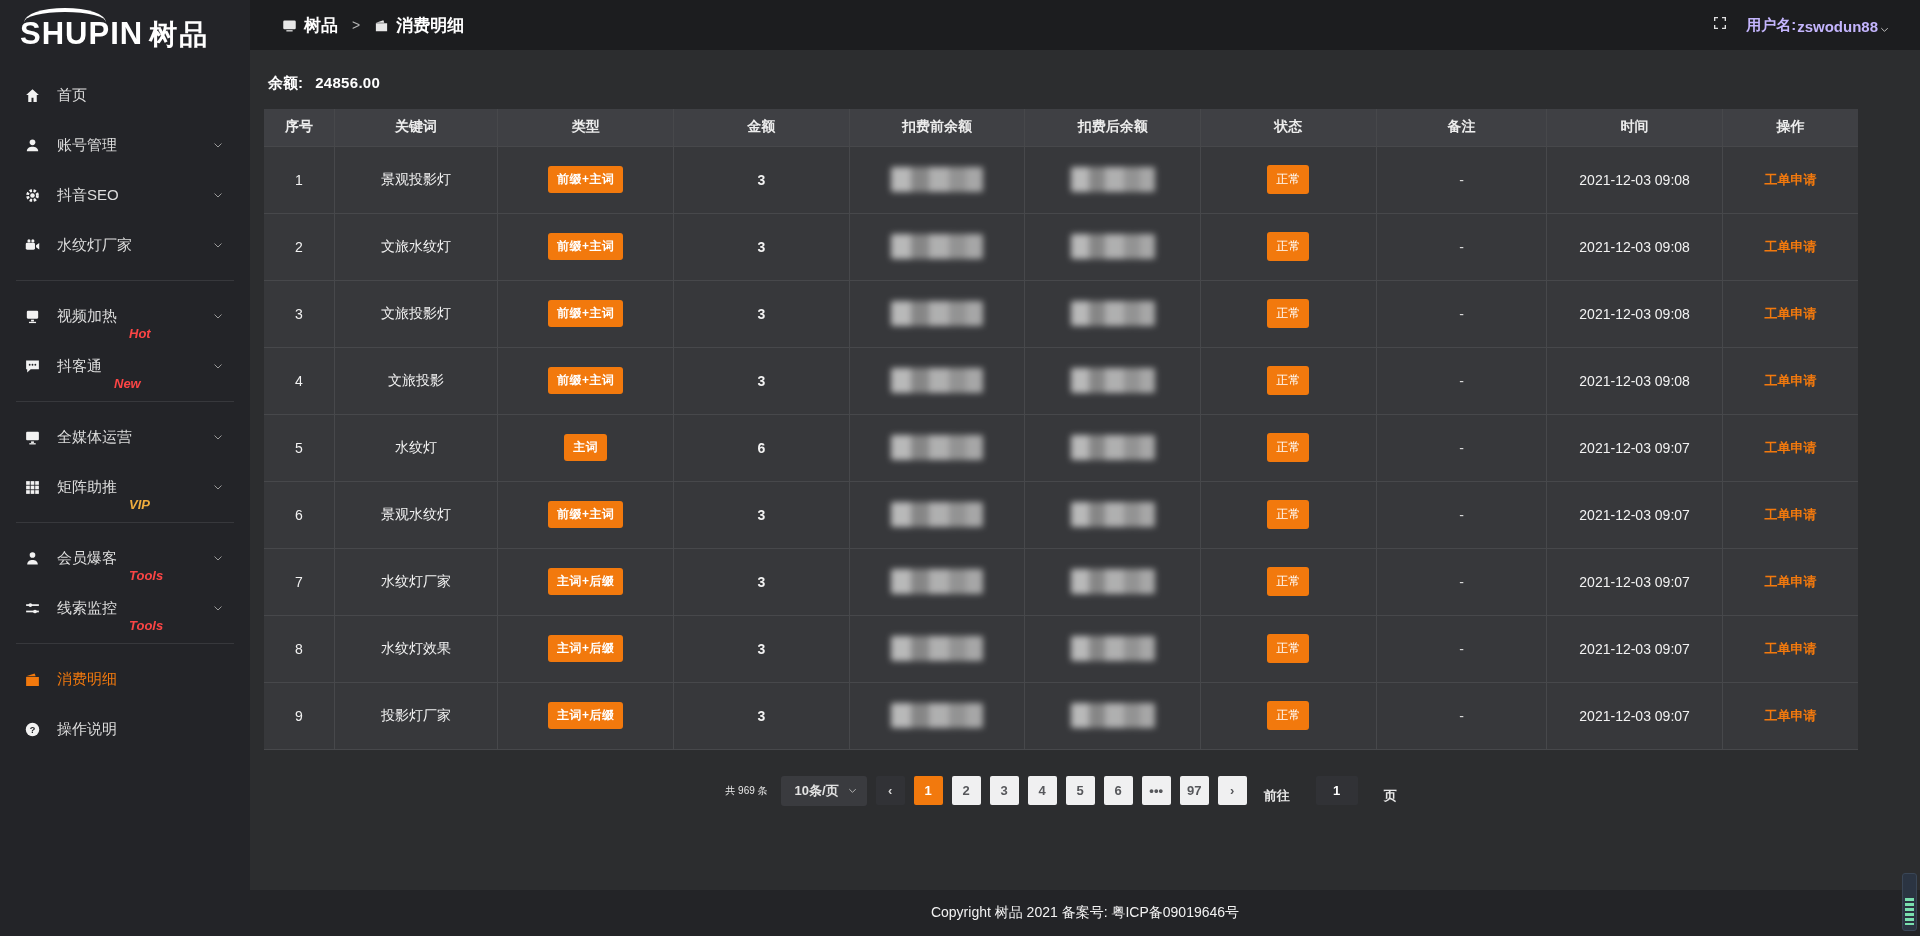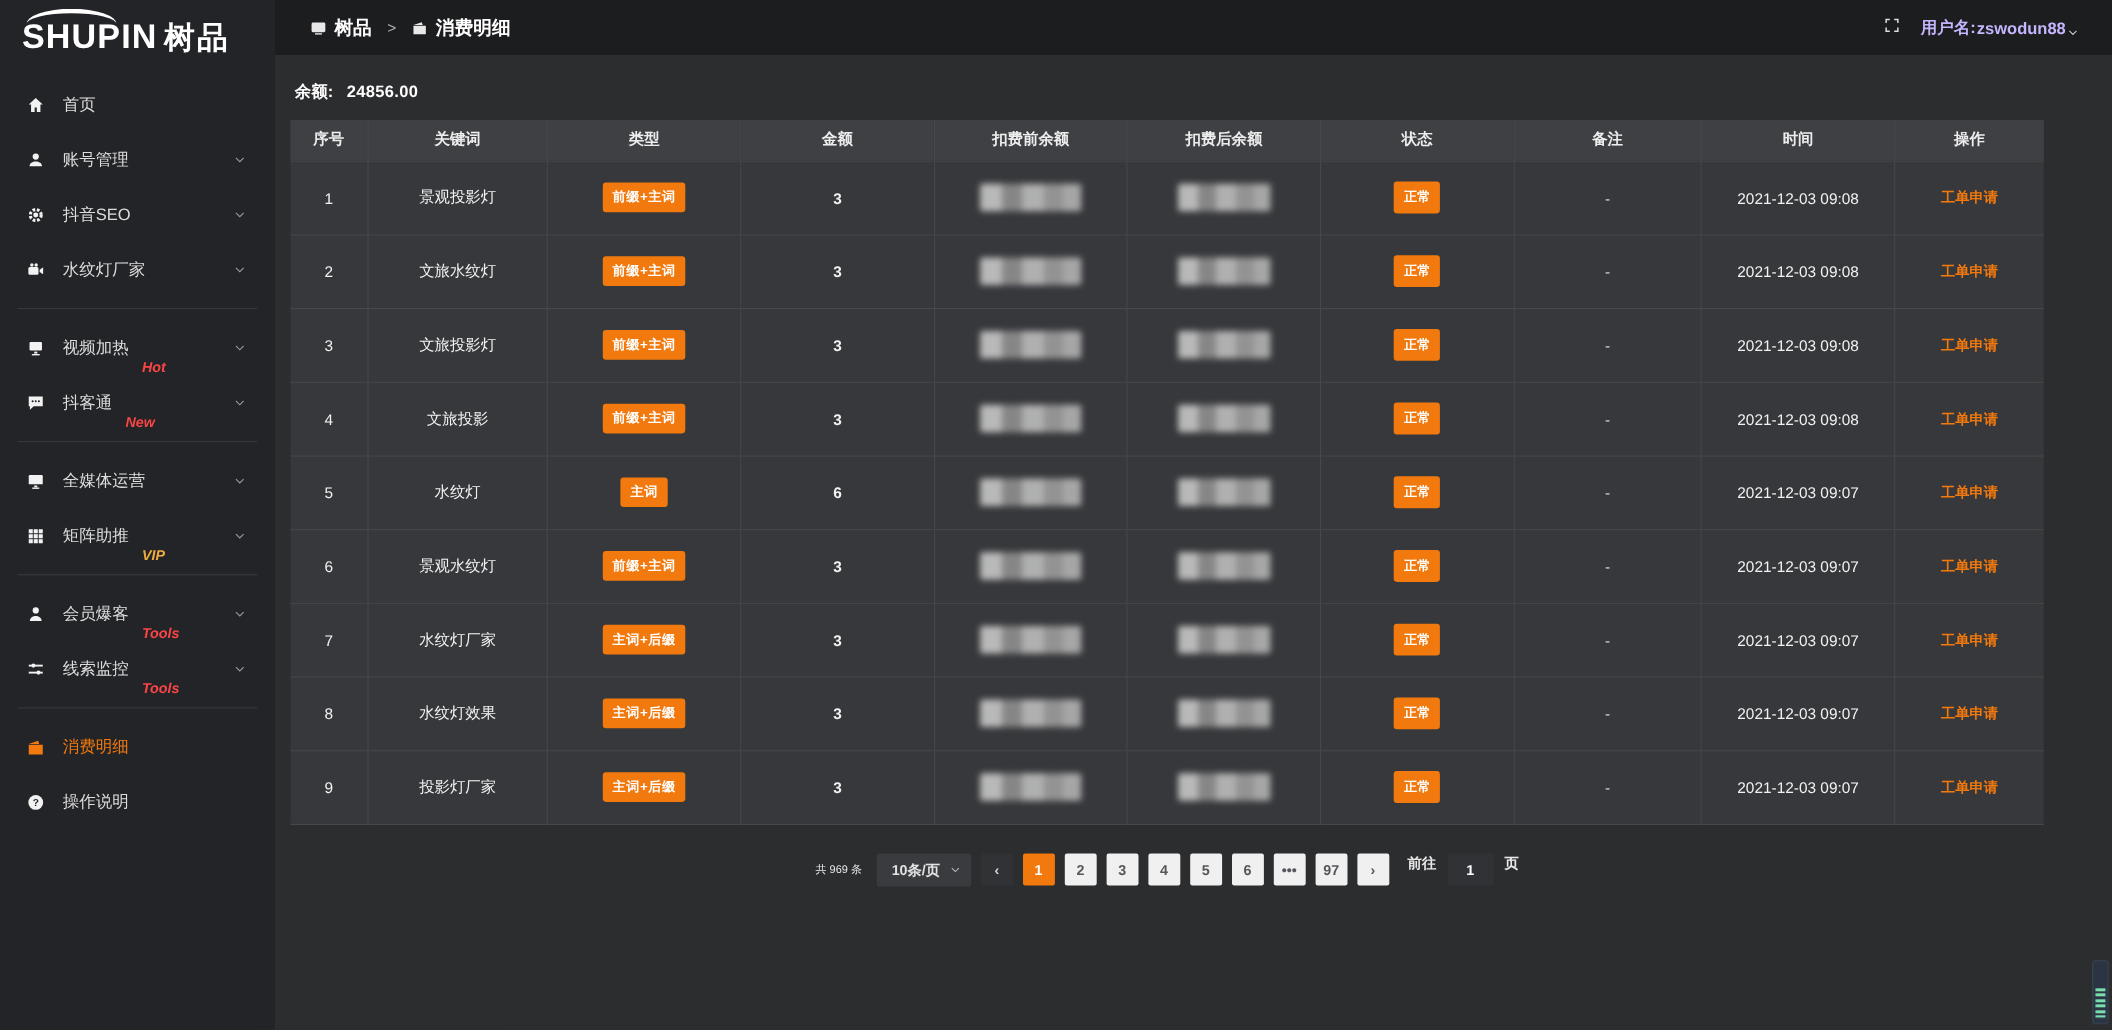--- a/index.html
+++ b/index.html
@@ -54,21 +54,21 @@
   th{background:#3f4044; height:37px; font-size:14px; font-weight:700; color:#ededed;}
   td{background:#37383b; height:67px; font-size:14px; color:#f2f2f2; text-align:center;}
   th,td{border:1px solid #47484b; text-align:center;}
   th:first-child,td:first-child{border-left:none;}
   th:last-child,td:last-child{border-right:none;}
   thead th{border-top:none;margin-left:28px;}
   .amount{font-weight:700;}
   .type-badge{display:inline-block; background:var(--accent); color:#fff; font-size:12px;
     padding:5px 9px; border-radius:3px; font-weight:700; letter-spacing:.5px;}
   .status-badge{display:inline-block; background:var(--accent); color:#fff; font-size:12px;
-    padding:6px 9px; border-radius:3px; font-weight:700;}
+    padding:6px 9px; border-radius:3px; font-weight:400;}
   .blur{height:25px; margin:0 auto; border-radius:2px; filter:blur(3px); opacity:.9;
     background:linear-gradient(90deg,#c7c7c7 0 22%,#8f8f8f 22% 41%,#bdbdbd 41% 63%,#9d9d9d 63% 82%,#b3b3b3 82%);}
   .b1{width:92px;}
   .b2{width:84px;}
   .remark{color:#d8d8d8;}
   .action-link{color:var(--accent); font-size:13px; font-weight:700; cursor:pointer; text-decoration:none;}
 
   
   .pagination{display:flex; align-items:center; justify-content:center; gap:9px; margin-top:26px;}
   .pg-total{font-size:10px; color:#e8e8e8; margin-right:4px;}
@@ -76,21 +76,21 @@
     font-size:13px; display:flex; align-items:center; padding:0 28px 0 14px; cursor:pointer; font-weight:700;}
   .pg-size svg{position:absolute; right:9px; width:11px; height:11px; stroke:#bbb; fill:none; stroke-width:2;}
   .pg-btn{min-width:29px; height:29px; line-height:29px; text-align:center; border:none; border-radius:2px;
     font-size:13px; font-weight:700; cursor:pointer; font-family:inherit; padding:0 6px;}
   .pg-prev{background:#313236; color:#d5d5d5;}
   .pg-light{background:#f0f0f1; color:#56575b;}
   .pages{display:flex; gap:9px;}
   .page-btn{min-width:29px; height:29px; line-height:29px; text-align:center; border:none; border-radius:2px;
     background:#f0f0f1; color:#56575b; font-size:13px; font-weight:700; cursor:pointer; font-family:inherit;}
   .page-btn.active{background:var(--accent); color:#fff;}
-  .pg-goto{display:flex; align-items:flex-start; gap:10px; margin-left:8px; font-size:13px; color:#e8e8e8; font-weight:700;}
+  .pg-goto{display:flex; align-items:flex-end; gap:26px; margin-left:8px; font-size:13px; color:#e8e8e8; font-weight:700;}
   .pg-input{width:42px; height:29px; background:#313236; border:none; border-radius:2px; color:#fff;
     text-align:center; font-size:13px; font-family:inherit; font-weight:700;}
 
   
   .footer{height:46px; min-height:46px; background:#232427; display:flex; align-items:center;
     justify-content:center; font-size:14px; color:#f2f2f2;}
 
   
   .float-widget{position:fixed; right:3px; bottom:5px; width:15px; height:58px;
     background:#2b3442; border:1px solid #3a4656; border-radius:3px;}
@@ -537,18 +537,21 @@
         <button class="pg-btn pg-light">›</button>
         <div class="pg-goto">
           <span>前往</span>
           <input class="pg-input" value="1" style="">
           <span>页</span>
         </div>
       </div>
 
     </main>
 
+    <footer class="footer">
+      <span>Copyright 树品 2021 备案号: 粤ICP备09019646号</span>
+    </footer>
   </div>
 </div>
 
 <div class="float-widget">
   <div class="bars"></div>
 </div>
 
 </body></html>

